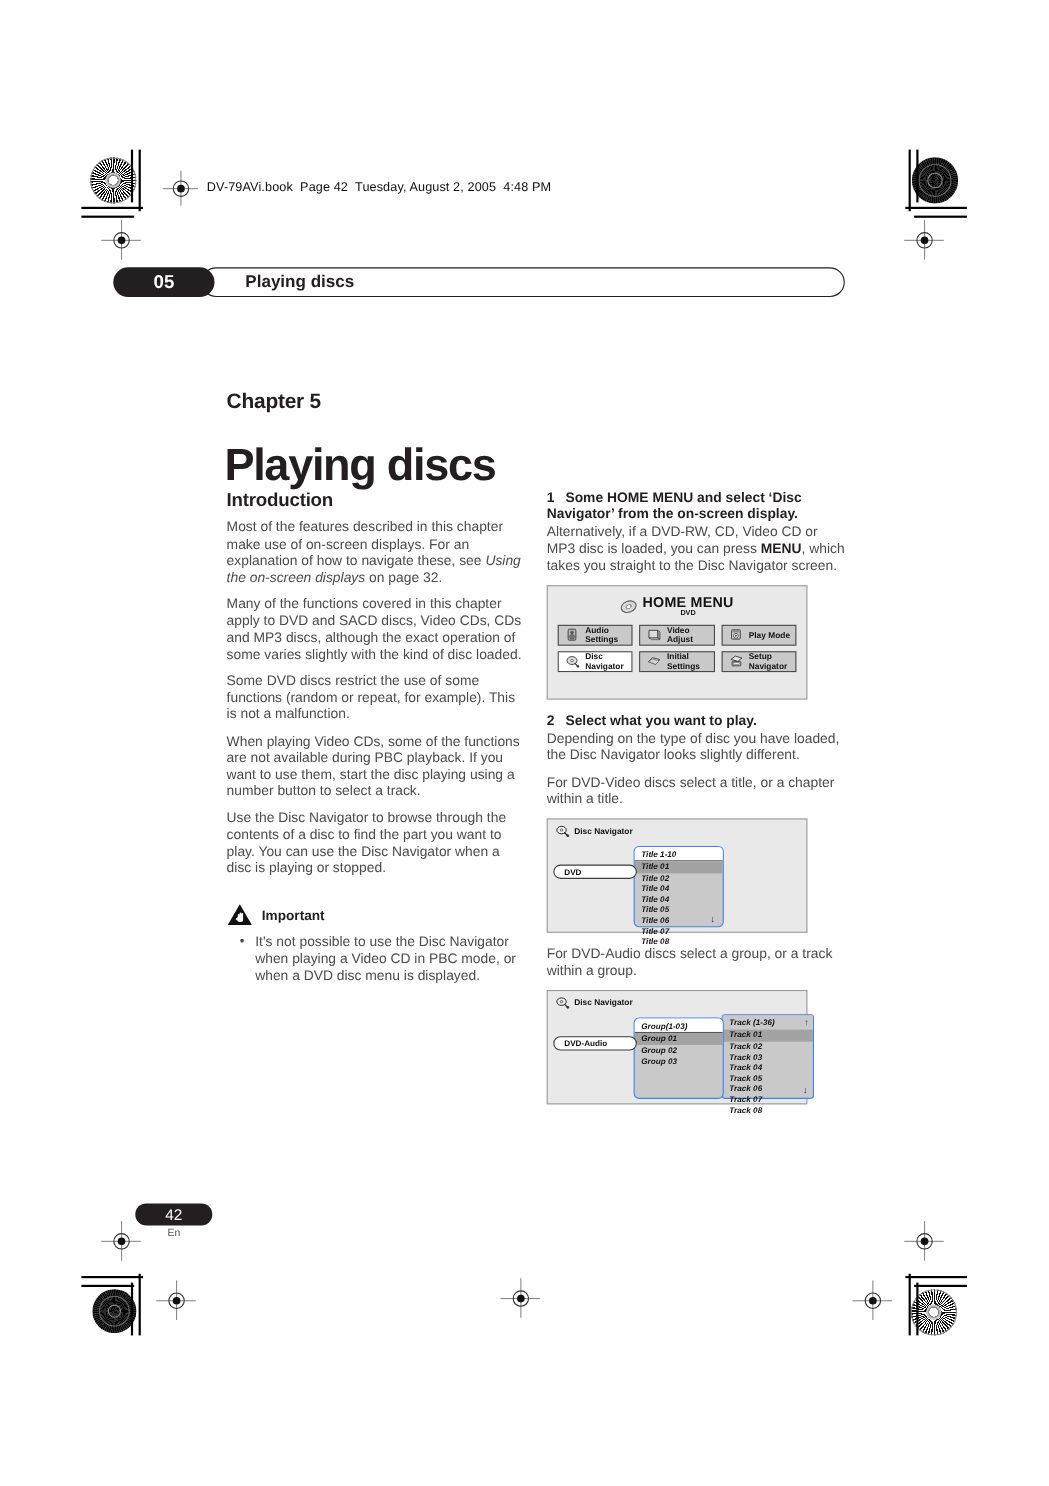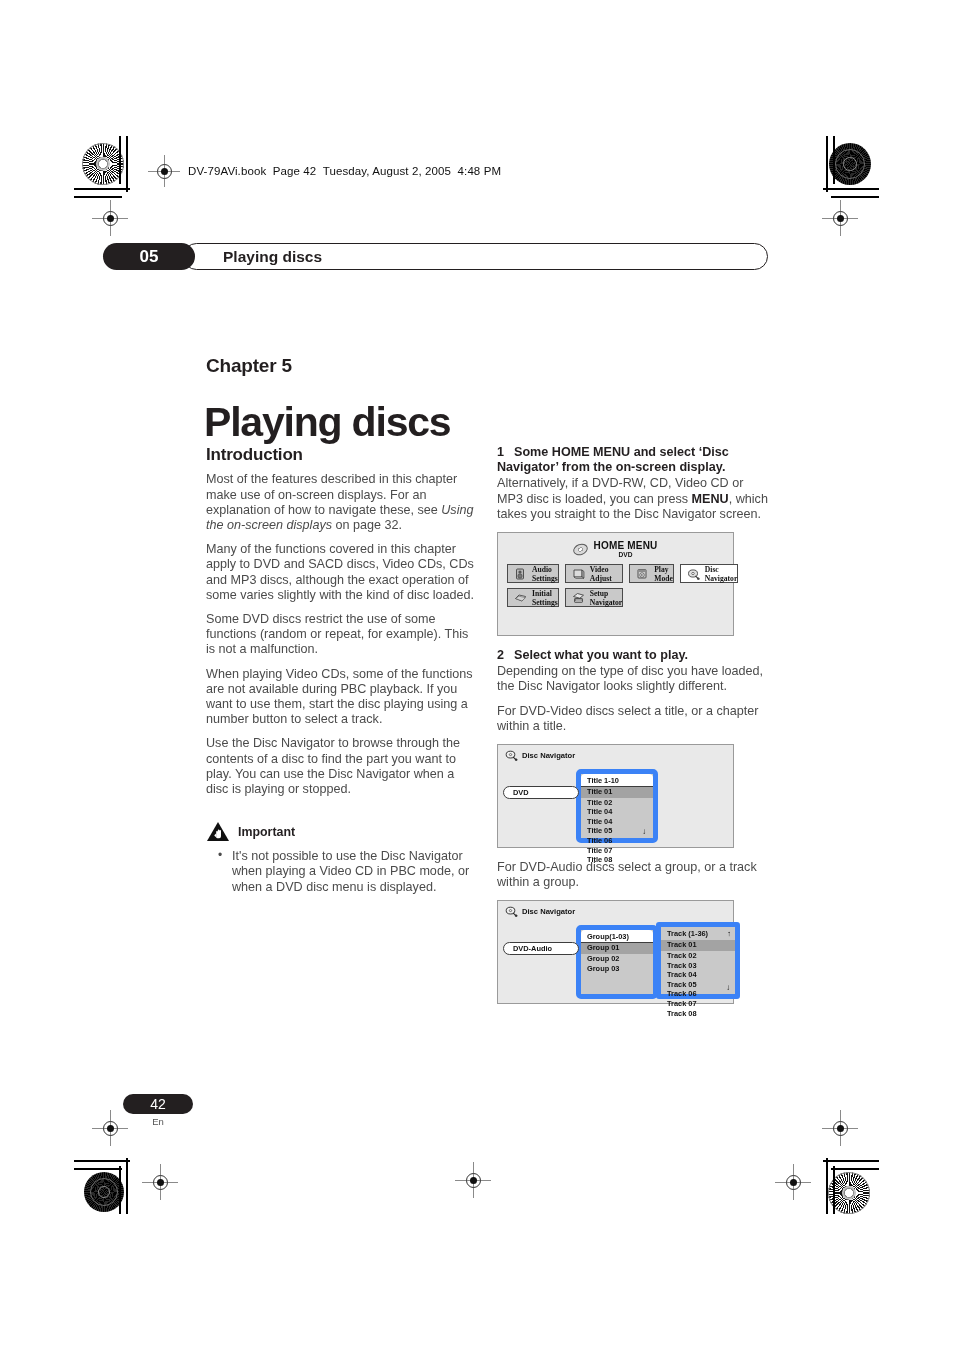--- a/index.html
+++ b/index.html
@@ -188,27 +188,26 @@
   .disc-glyph {
     width: 15px; height: 11px;
     border-radius: 50%;
     background: radial-gradient(ellipse at 50% 50%, #fff 0 18%, #9a9a9a 19% 32%, #d9d9d9 33% 70%, #8e8e8e 72% 100%);
     border: 1px solid #5e5e5e;
     box-sizing: border-box;
     transform: rotate(-20deg);
     flex: none;
   }
   .home-title { text-align: left; line-height: 1.05; }
-  .home-title .t1 { font-size: 10px; font-weight: bold; color: #111; letter-spacing: 0.2px; }
+  .home-title .t1 { font-size: 13px; font-weight: bold; color: #111; letter-spacing: 0.2px; }
   .home-title .t2 { font-size: 6.6px; font-weight: bold; color: #111; text-align: center; }
   .home-grid {
     display: grid;
-    grid-template-columns: 1fr 1fr 1fr 1fr;
+    grid-template-columns: 1fr 1fr 1fr;
     gap: 5px 6px;
-    font-family: Liberation Serif, serif;
   }
   .home-btn {
     height: 19px;
     border: 1px solid #4a4a4a;
     background: #c9c9c9;
     box-sizing: border-box;
     display: flex; align-items: center;
     gap: 5px; padding-left: 6px;
     font-size: 7.6px; font-weight: bold; color: #111;
   }
@@ -238,21 +237,22 @@
     border-radius: 6.5px;
     box-sizing: border-box;
     display: flex; align-items: center; padding-left: 9px;
     font-size: 7.4px; font-weight: bold; color: #111;
     z-index: 4;
   }
 
   .colbox {
     position: absolute;
     box-sizing: border-box;
-    border: 5px solid #3b82f6;
+    border: 1px solid #3b82f6;
+    font-style: italic;
   }
   .colbox.mid {
     left: 78px; top: 8px; width: 82px; height: 74px;
     background: #c9c9c9;
     border-radius: 5px;
     z-index: 3;
   }
   .colbox.right {
     left: 158px; top: 5px; width: 84px; height: 77px;
     background: #c9c9c9;

